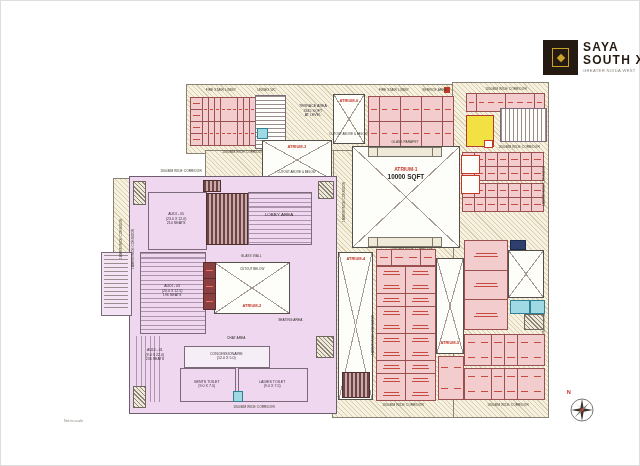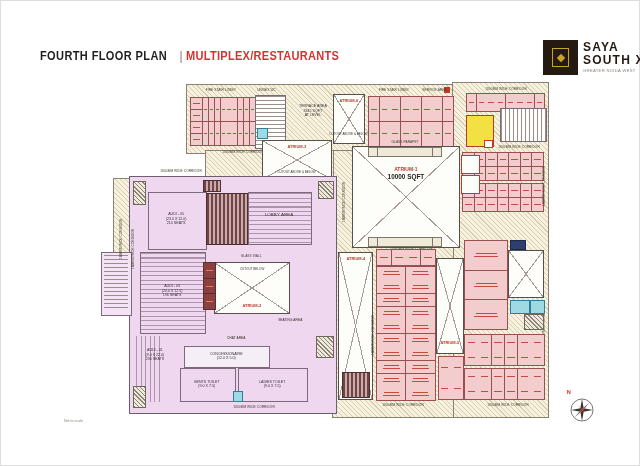--- a/index.html
+++ b/index.html
@@ -78,25 +78,20 @@
   .at-area{position:absolute;left:0;right:0;display:flex;justify-content:center;color:#23201c;font-weight:bold;}
   .at-area span{font-size:8px;transform:scale(.8);white-space:nowrap;}
   .at-note{position:absolute;left:0;right:0;display:flex;justify-content:center;color:#3a362f;}
   .at-note span{font-size:8px;transform:scale(.38);white-space:nowrap;}
 </style>
 </head>
 <body>
 
 <div id="page">
 
-  <div id="header">
-    <span class="title">FOURTH FLOOR PLAN</span>
-    <span class="sep">|</span>
-    <span class="subtitle">MULTIPLEX/RESTAURANTS</span>
-  </div>
 
   <div id="logo">
     <div class="mark">
         <div class="emblem">
           <i></i>
         </div>
       </div>
     <div class="words">
       <span class="n1">SAYA</span>
       <span class="n2">SOUTH X</span>

